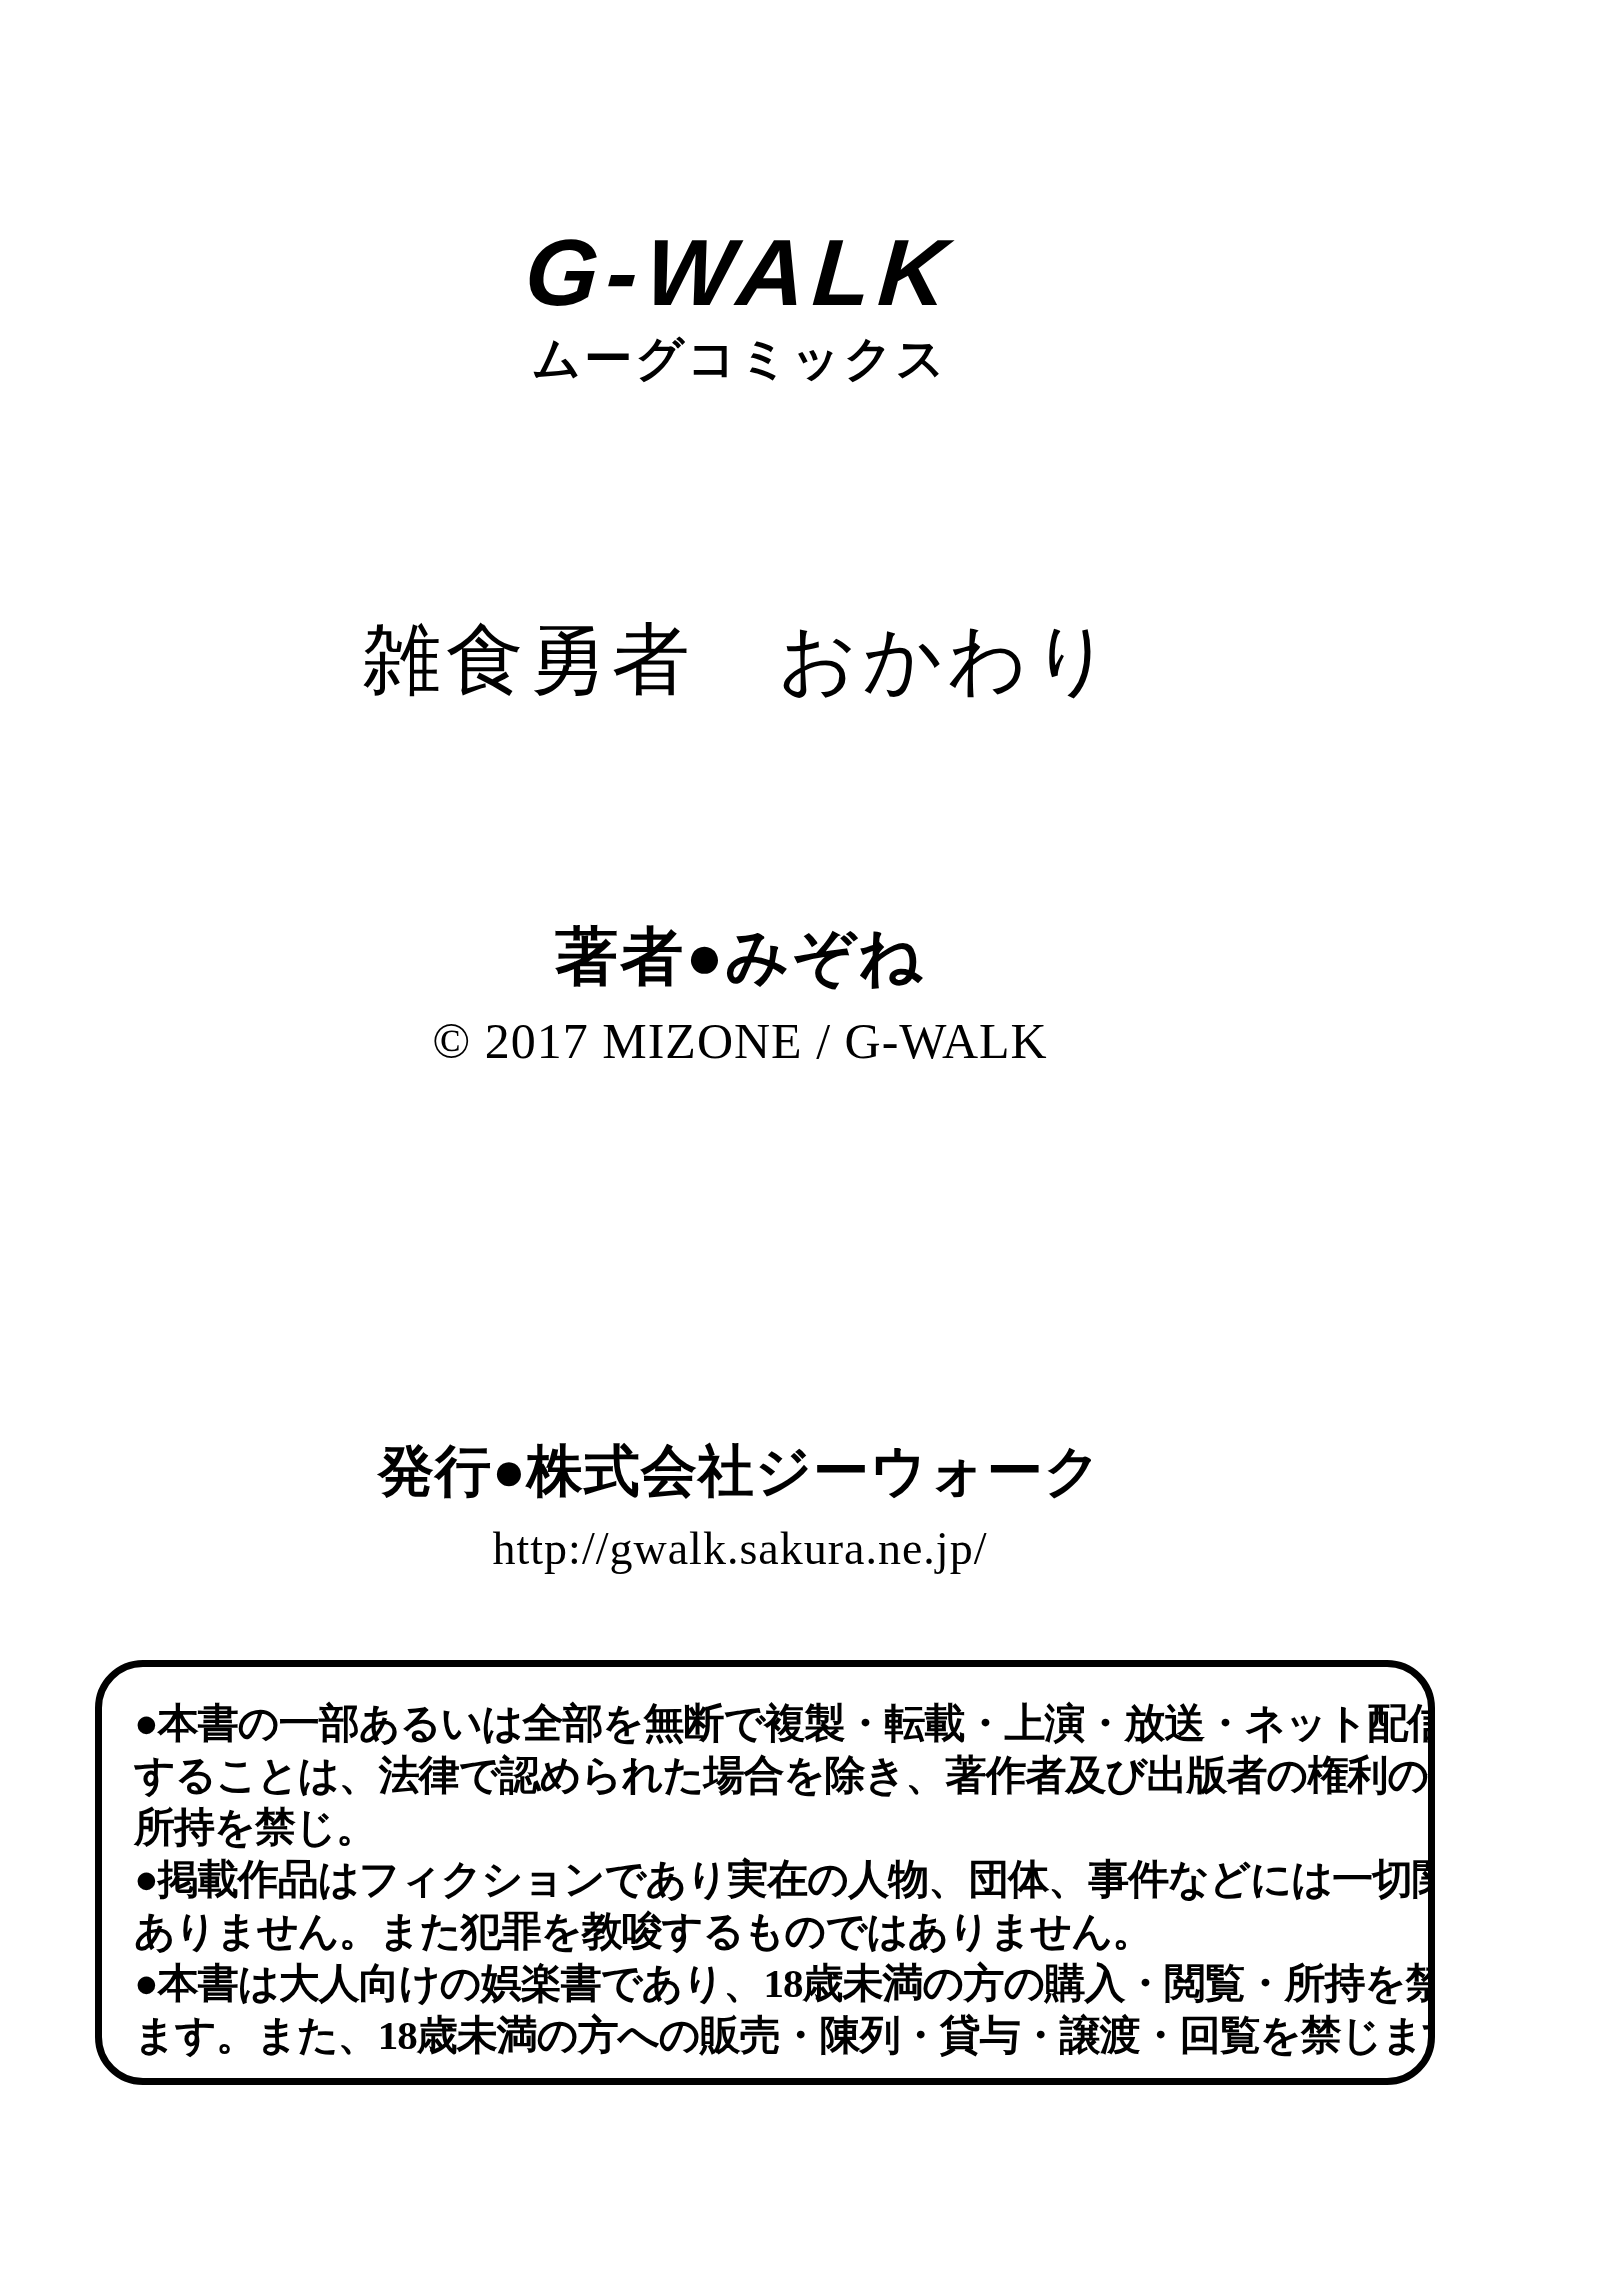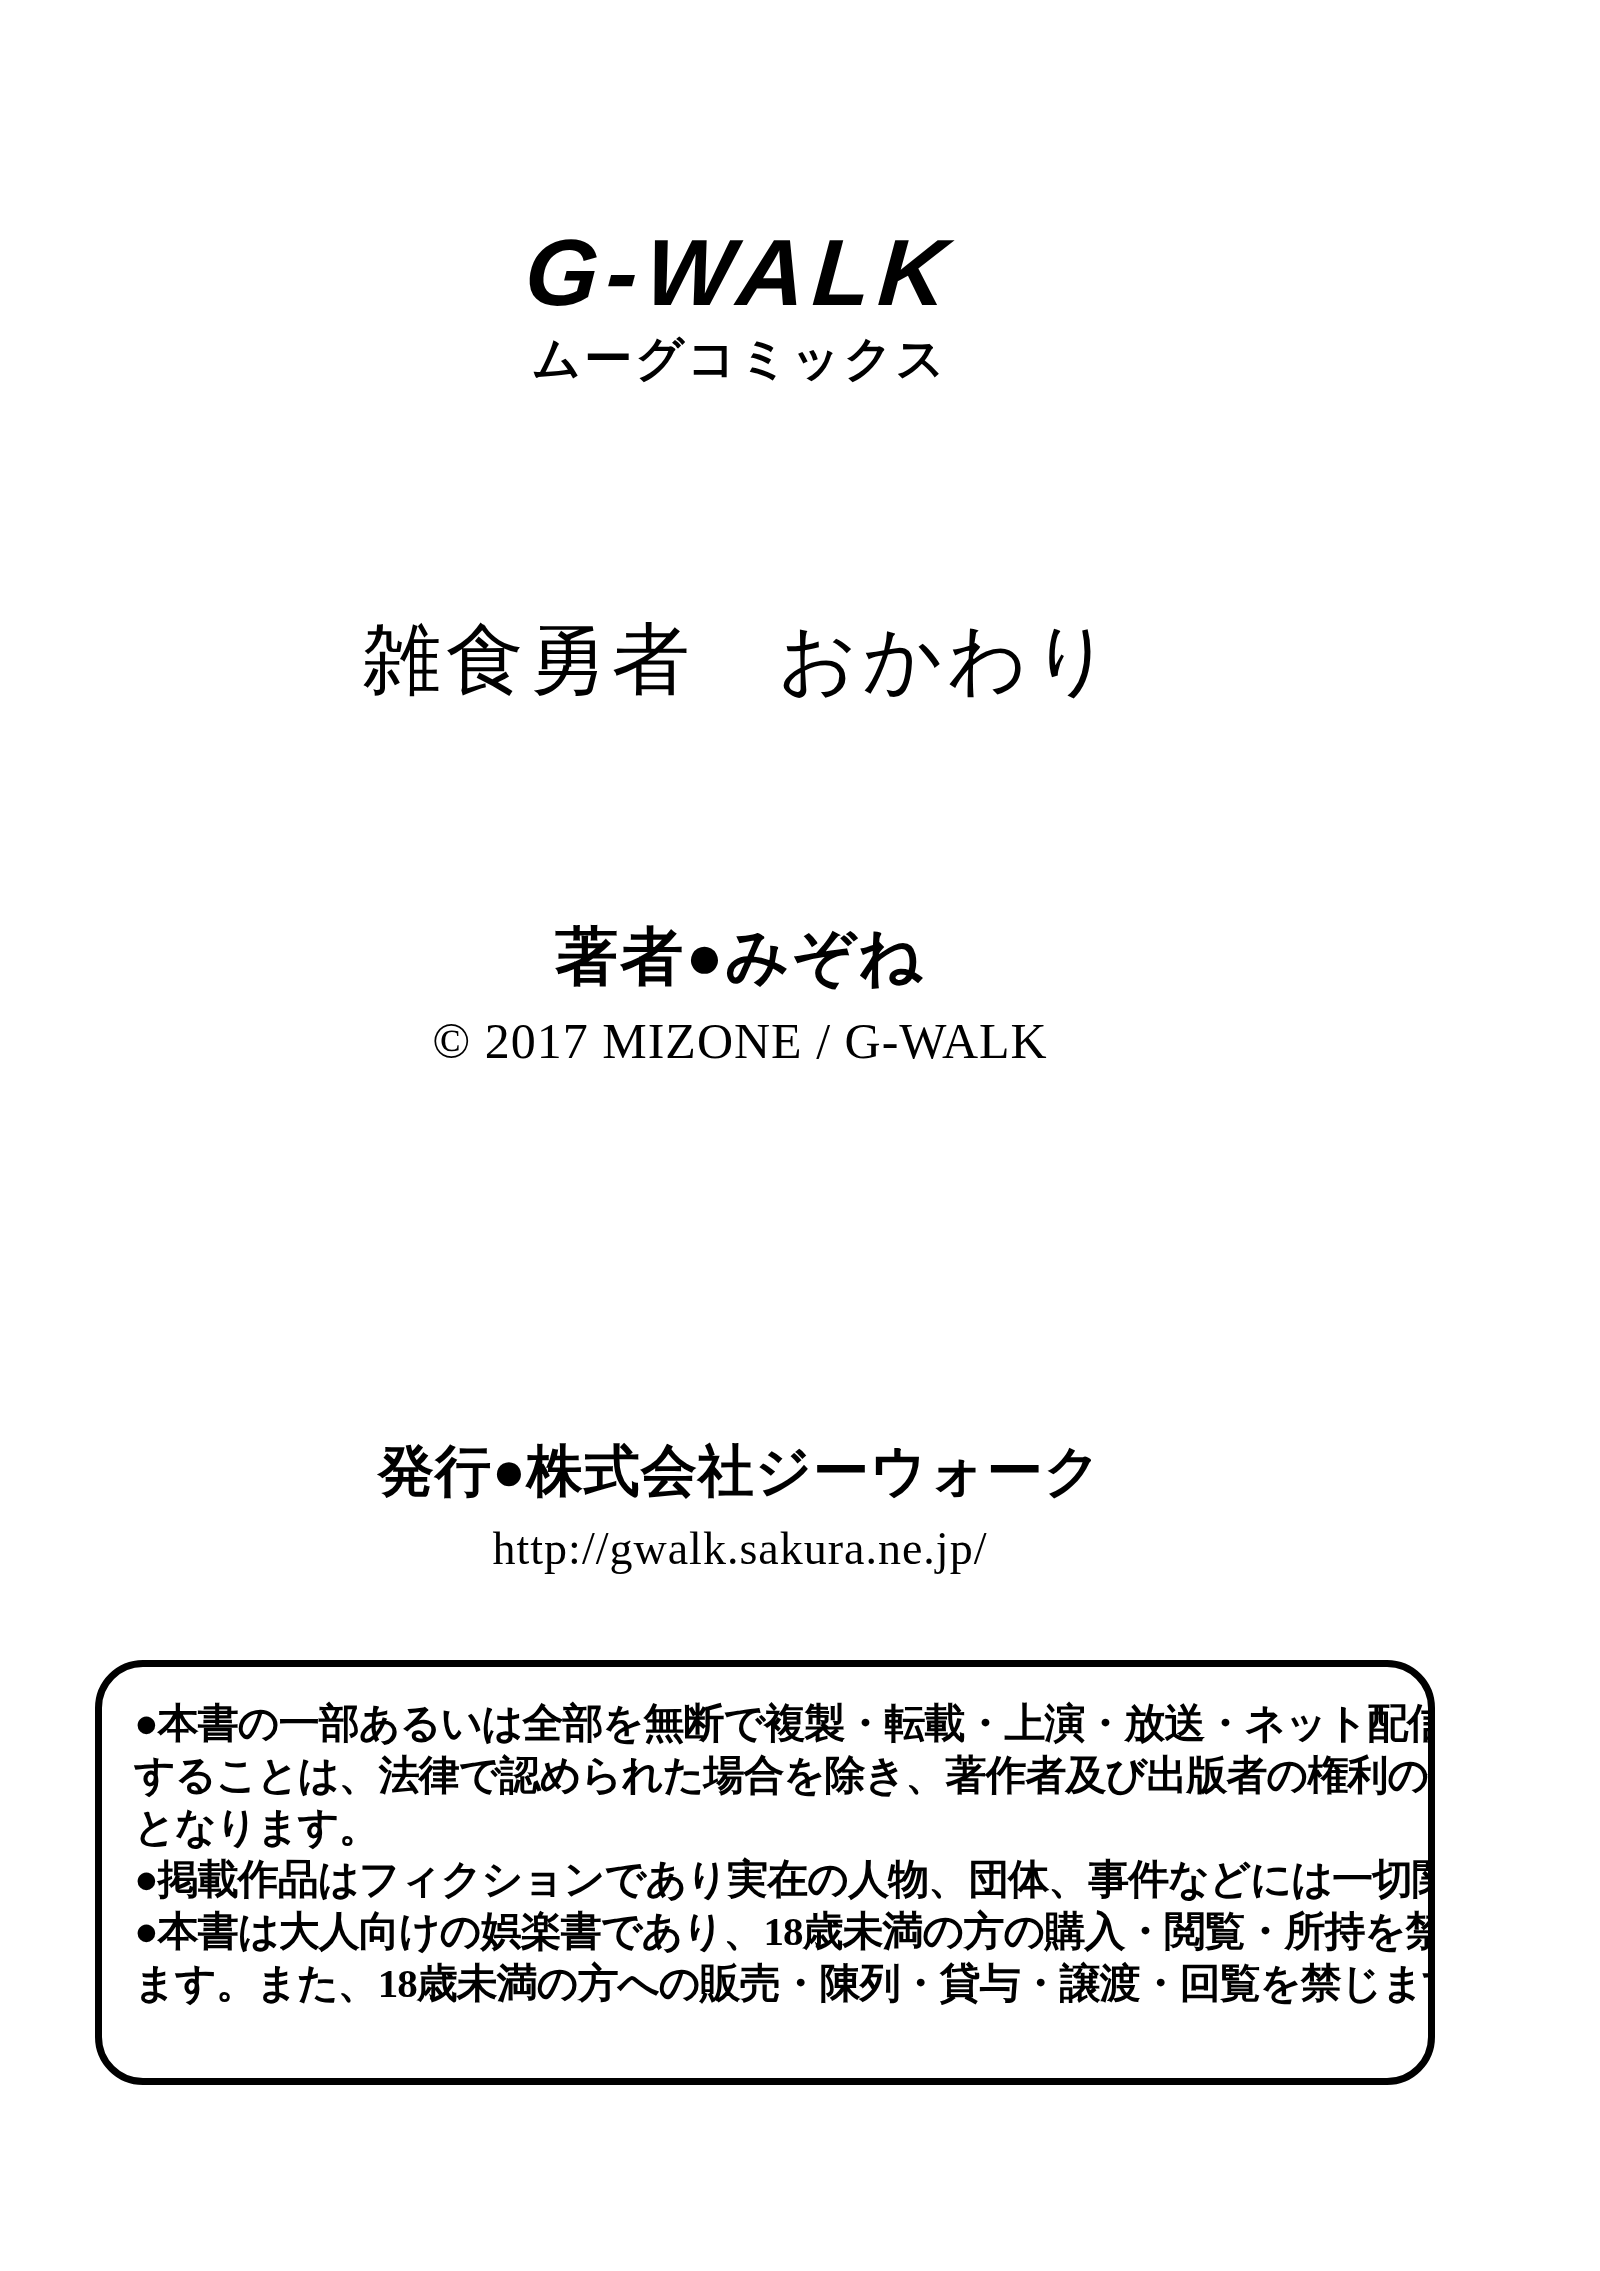--- a/index.html
+++ b/index.html
@@ -109,19 +109,20 @@
 
   <div class="abs center-block copyright-line">© 2017 MIZONE / G-WALK</div>
 
   <div class="abs center-block publisher-line">発行●株式会社ジーウォーク</div>
 
   <div class="abs center-block publisher-url">http://gwalk.sakura.ne.jp/</div>
 
   <div class="legal-box">
     <div class="legal-line">●本書の一部あるいは全部を無断で複製・転載・上演・放送・ネット配信等を</div>
     <div class="legal-line">することは、法律で認められた場合を除き、著作者及び出版者の権利の侵害</div>
-    <div class="legal-line">となります。</div>
+    <div class="legal-line">所持を禁じ。</div>
     <div class="legal-line">●掲載作品はフィクションであり実在の人物、団体、事件などには一切関係</div>
+    <div class="legal-line">ありません。また犯罪を教唆するものではありません。</div>
     <div class="legal-line">●本書は大人向けの娯楽書であり、18歳未満の方の購入・閲覧・所持を禁じ</div>
     <div class="legal-line">ます。また、18歳未満の方への販売・陳列・貸与・譲渡・回覧を禁じます。</div>
   </div>
 
 </div>
 
 </body></html>

